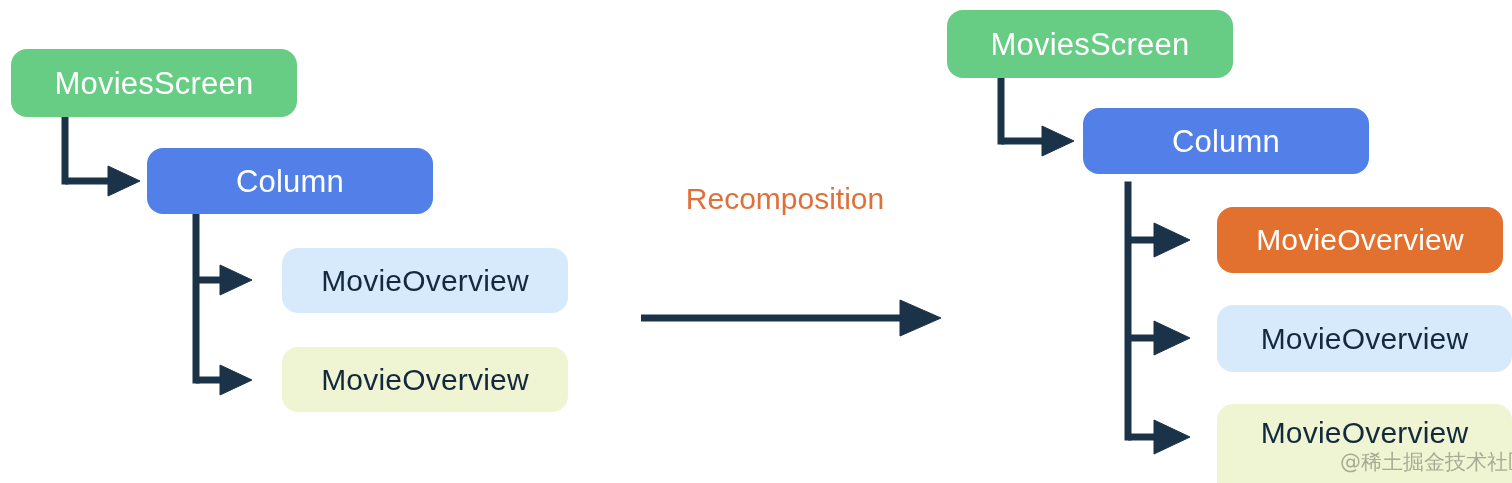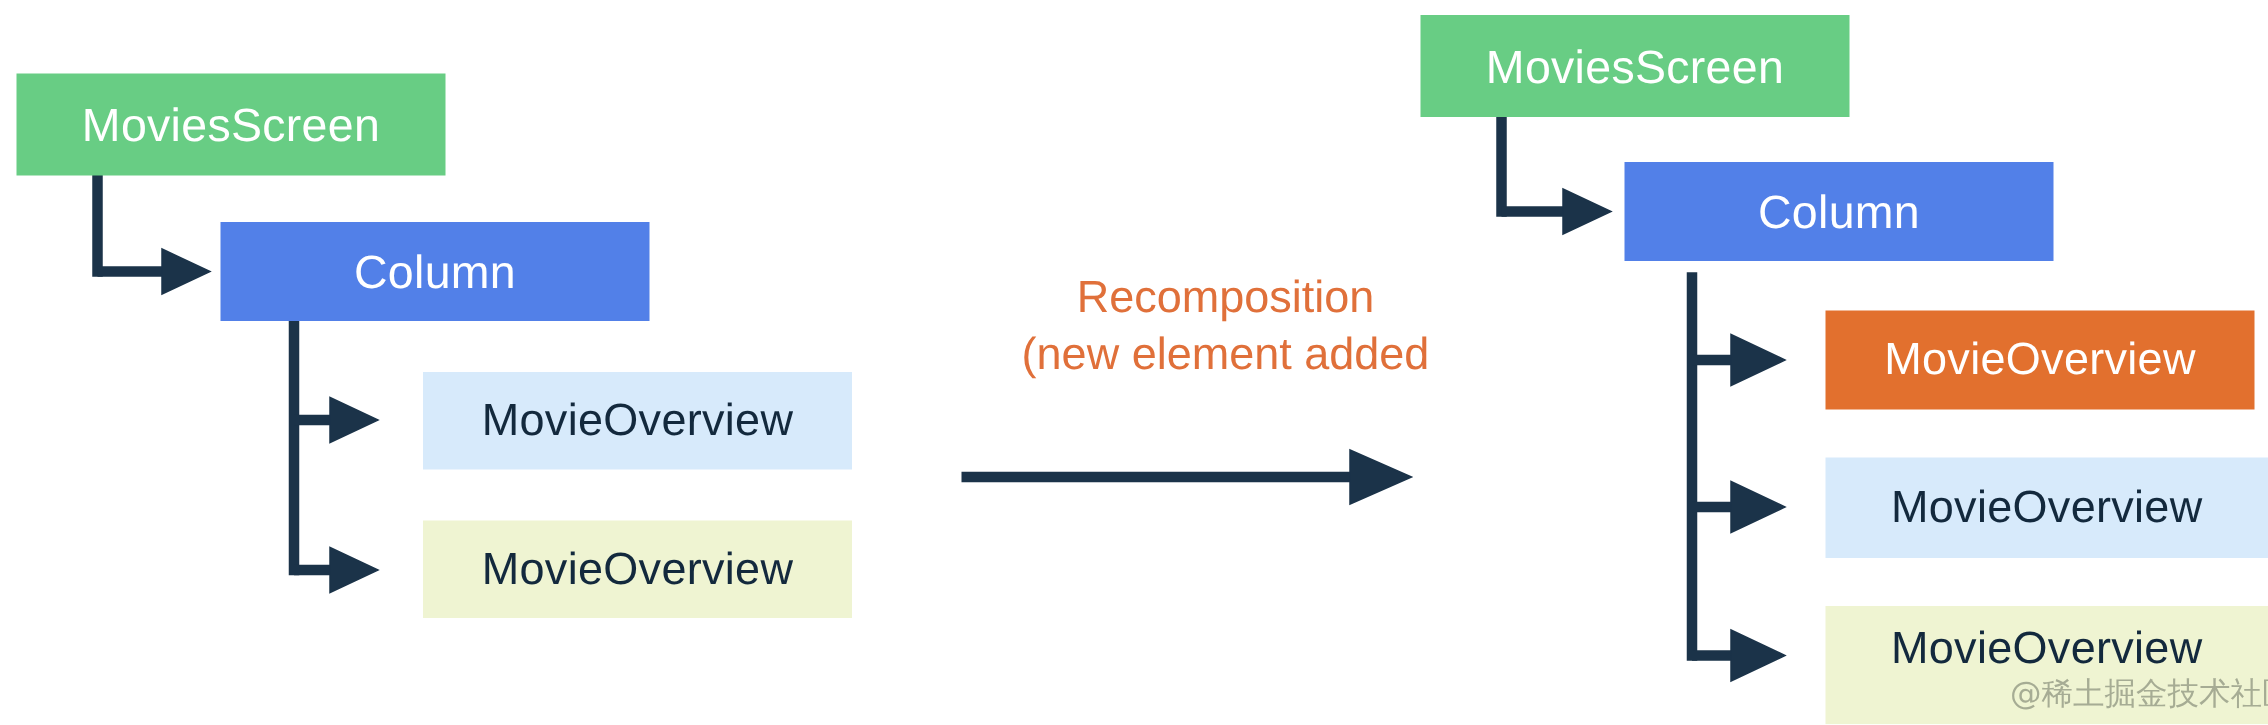--- a/index.html
+++ b/index.html
@@ -13,21 +13,21 @@
   #canvas {
     position: relative;
     width: 1512px;
     height: 483px;
     background: #ffffff;
     overflow: hidden;
   }
   .node {
     position: absolute;
     box-sizing: border-box;
-    border-radius: 0;
+    border-radius: 16px;
     display: flex;
     align-items: center;
     justify-content: center;
     white-space: nowrap;
     letter-spacing: 0.2px;
   }
   .node-label {
     display: block;
     line-height: 1;
   }
@@ -74,21 +74,21 @@
   
   #connectors {
     position: absolute;
     left: 0; top: 0;
     width: 1512px; height: 483px;
     pointer-events: none;
   }
   
   #recomposition-caption {
     position: absolute;
-    left: 652px;
+    left: 620px;
     top: 180px;
     width: 330px;
     text-align: center;
     color: #e0703a;
     font-size: 30px;
     line-height: 1.28;
   }
   #recomposition-caption .cap-line { display: block; }
   
   #watermark {
@@ -155,21 +155,20 @@
   </div>
   <div class="node" id="l-overview-1">
     <span class="node-label">MovieOverview</span>
   </div>
   <div class="node" id="l-overview-2">
     <span class="node-label">MovieOverview</span>
   </div>
 
   <div id="recomposition-caption">
     <span class="cap-line">Recomposition</span>
-    <span class="cap-line">(new element added</span>
   </div>
 
   <div class="node" id="r-movies-screen">
     <span class="node-label">MoviesScreen</span>
   </div>
   <div class="node" id="r-column">
     <span class="node-label">Column</span>
   </div>
   <div class="node" id="r-overview-new">
     <span class="node-label">MovieOverview</span>

